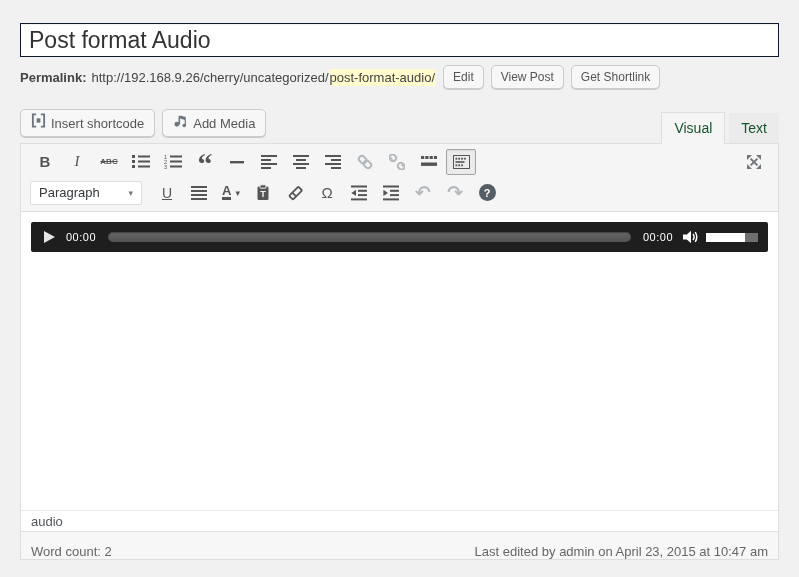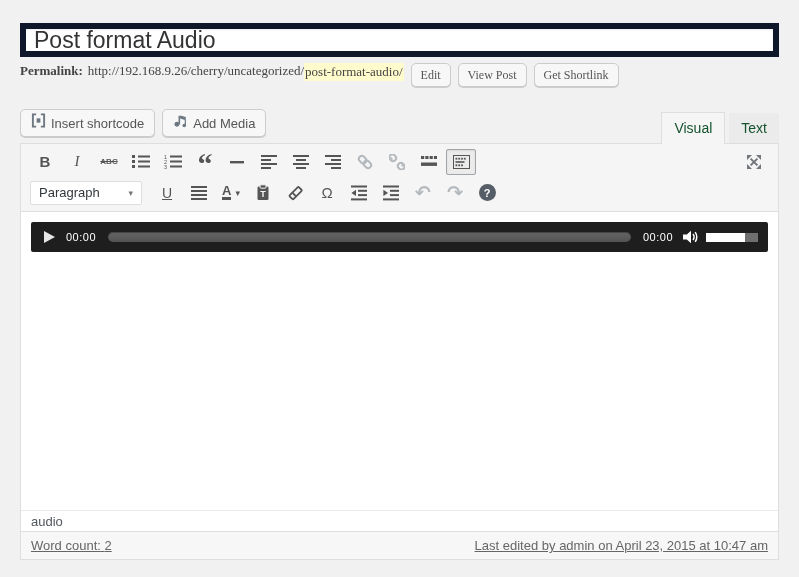--- a/index.html
+++ b/index.html
@@ -8,29 +8,29 @@
     width:799px; height:577px; position:relative;
     background:#f1f1f1;
     font-family:"Liberation Sans","DejaVu Sans",sans-serif;
     color:#444;
     overflow:hidden;
   }
 
   
   .title-input {
     position:absolute; left:20px; top:23px; width:759px; height:34px;
-    border:6px solid #0f172a; background:#fff; padding:2px 8px;
+    border:1px solid #0f172a; background:#fff; padding:2px 8px;
     font-size:23px; color:#333; font-family:"Liberation Sans","DejaVu Sans",sans-serif;
     box-shadow:inset 0 1px 2px rgba(0,0,0,.07); outline:none; border-radius:0;
   }
 
   
   .permalink-row {
     position:absolute; left:20px; top:63px; height:28px;
-    display:flex; align-items:flex-start; font-size:13px; color:#444; white-space:nowrap;font-family:Liberation Serif, serif;
+    display:flex; align-items:center; font-size:13px; color:#444; white-space:nowrap;
   }
   .permalink-row strong { margin-right:5px; color:#444; }
   .slug { background:#fffbcc; padding:1px 1px; }
 
   .wp-btn {
     display:inline-flex; align-items:center; justify-content:center;
     background:#f7f7f7; border:1px solid #ccc; border-radius:5px;
     box-shadow:0 1px 0 #ccc; color:#555; font-size:12px;
     height:24px; padding:0 9px; cursor:pointer; white-space:nowrap;
     font-family:inherit;
@@ -111,22 +111,22 @@
   .ap-vol { width:52px; height:9px; background:#6f6f6f; position:relative; overflow:hidden; cursor:pointer; }
   .ap-vol-fill { position:absolute; left:0; top:0; bottom:0; width:39px; background:#fff; }
 
   
   .path-bar {
     height:21px; background:#fff; border-top:1px solid #eaeaea;
     display:flex; align-items:center; padding:0 10px; font-size:13px; color:#50575e;
   }
   .status-bar {
     height:28px; background:#f7f7f7; border-top:1px solid #dfdfdf;
-    display:flex; align-items:center; justify-content:space-between;
-    padding:0 10px; font-size:13px; color:#666;text-decoration:underline;
+    display:flex; align-items:flex-end; justify-content:space-between;
+    padding:0 10px; font-size:13px; color:#666;
   }
 </style>
 </head>
 <body>
 
 <input class="title-input" type="text" value="Post format Audio" style="">
 
 <div class="permalink-row">
   <strong>Permalink:</strong>
   <span>http://192.168.9.26/cherry/uncategorized/</span>

